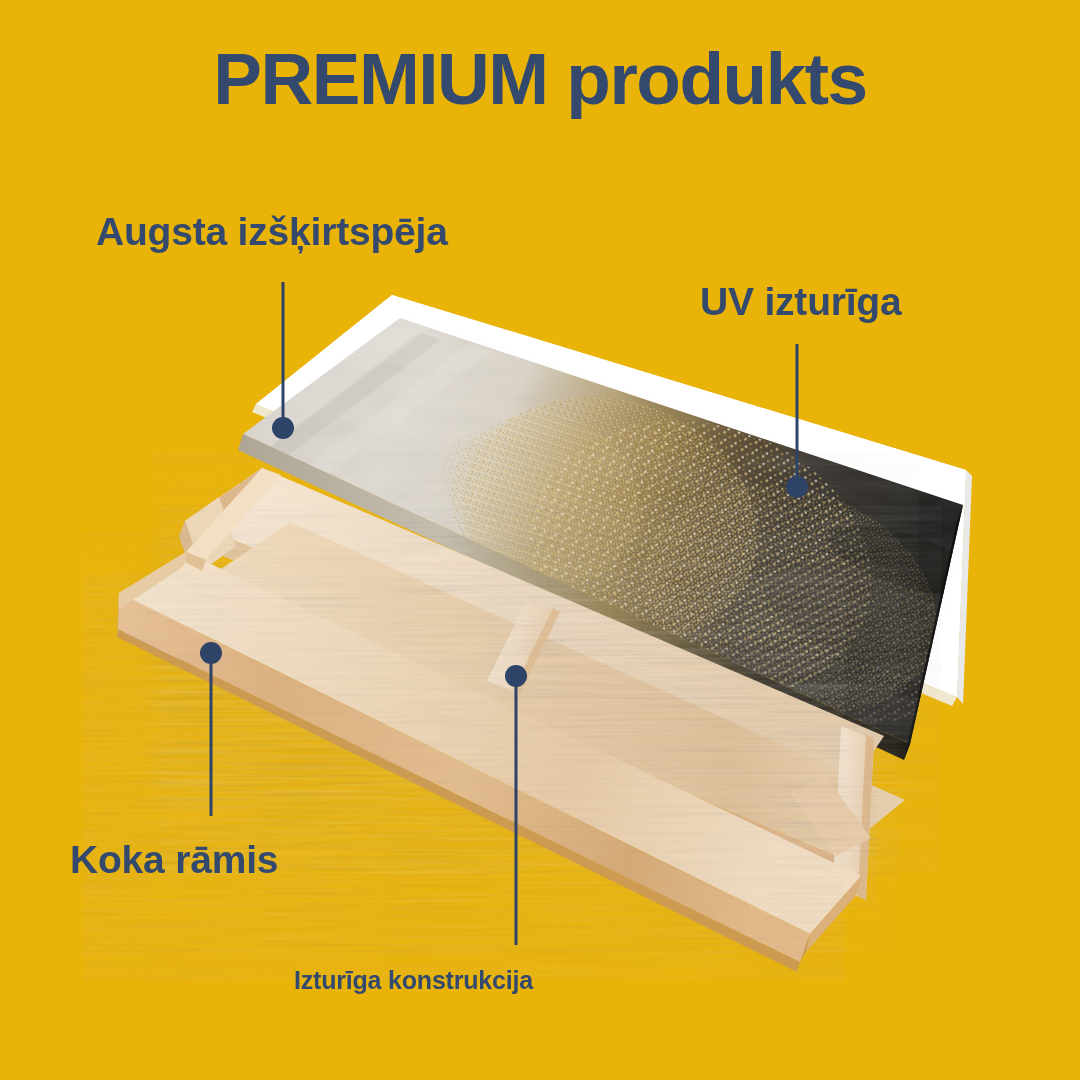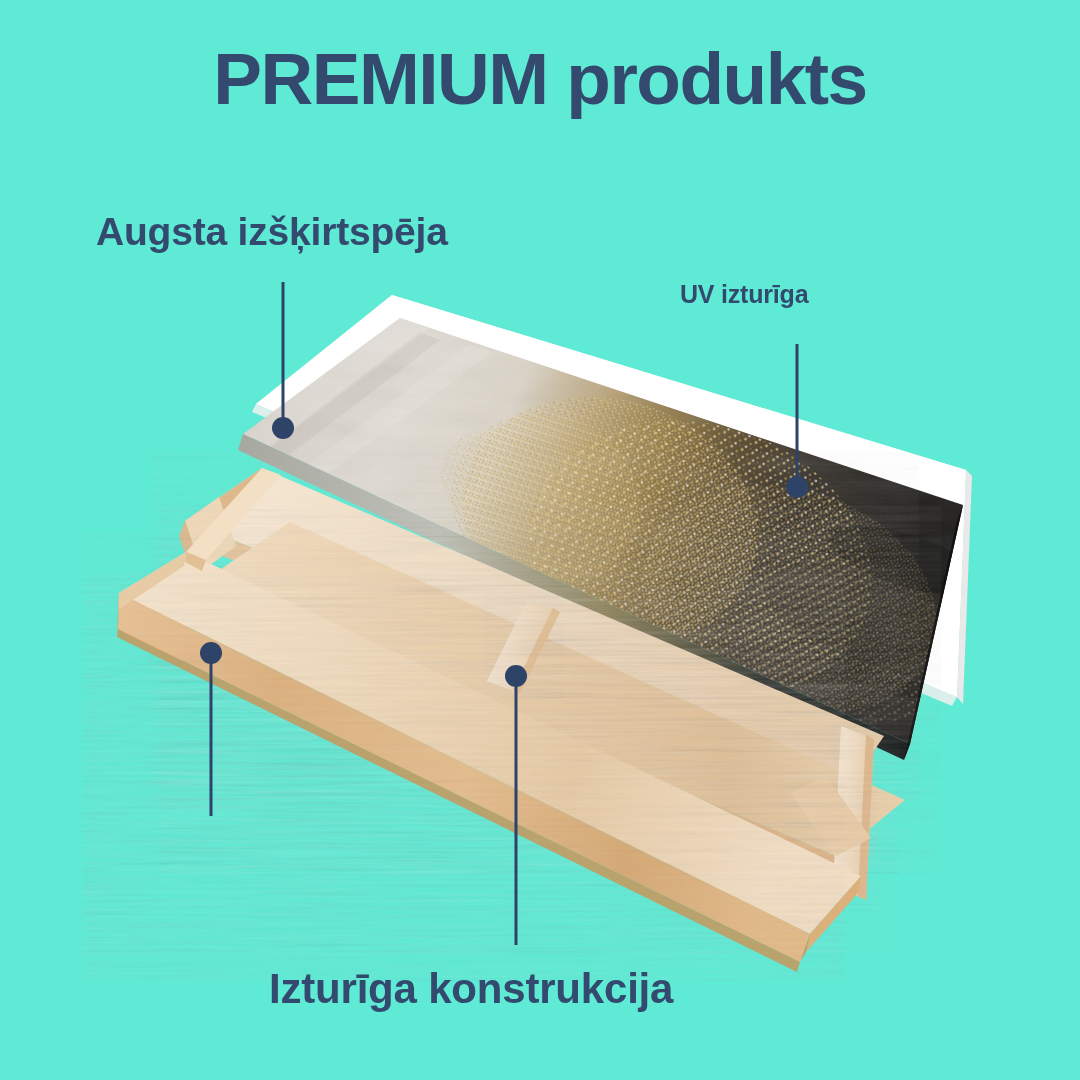--- a/index.html
+++ b/index.html
@@ -4,21 +4,21 @@
 <style>
   * { box-sizing: border-box; margin: 0; padding: 0; }
   html, body {
     width: 1080px; height: 1080px;
     overflow: hidden;
     font-family: "Liberation Sans", sans-serif;
   }
   #stage {
     position: relative;
     width: 1080px; height: 1080px;
-    background: #5eead4;
+    background: #eab308;
   }
   #scene {
     position: absolute;
     inset: 0;
     width: 1080px; height: 1080px;
   }
   .label {
     position: absolute;
     color: #334a6e;
     font-weight: 700;
@@ -27,23 +27,23 @@
     line-height: 1;
   }
   #title-text {
     top: 42px;
     left: 50%;
     transform: translateX(-50%);
     font-size: 73px;
     letter-spacing: -1.5px;
   }
   #lbl-resolution { top: 212px; left: 76px;  font-size: 39px; margin-left: 20px; }
-  #lbl-uv         { top: 282px; left: 680px; font-size: 25px; }
+  #lbl-uv         { top: 282px; left: 700px; font-size: 39px; }
   #lbl-frame      { top: 840px; left: 70px;  font-size: 39px; }
-  #lbl-construct  { top: 968px; left: 269px; font-size: 42px; }
+  #lbl-construct  { top: 968px; left: 294px; font-size: 25px; }
 </style>
 </head>
 <body>
 
 <div id="stage">
 
   <svg id="scene" viewBox="0 0 1080 1080">
     <defs>
 
       <linearGradient id="artGrad" x1="0" y1="0" x2="1" y2="0.25">
@@ -281,16 +281,17 @@
       <circle cx="516" cy="676" r="11" fill="#2e4368"></circle>
     </g>
   </svg>
 
   <div class="label" id="title-text">PREMIUM produkts</div>
 
   <div class="label" id="lbl-resolution">Augsta izšķirtspēja</div>
 
   <div class="label" id="lbl-uv">UV izturīga</div>
 
+  <div class="label" id="lbl-frame">Koka rāmis</div>
 
   <div class="label" id="lbl-construct">Izturīga konstrukcija</div>
 
 </div>
 
 </body></html>

